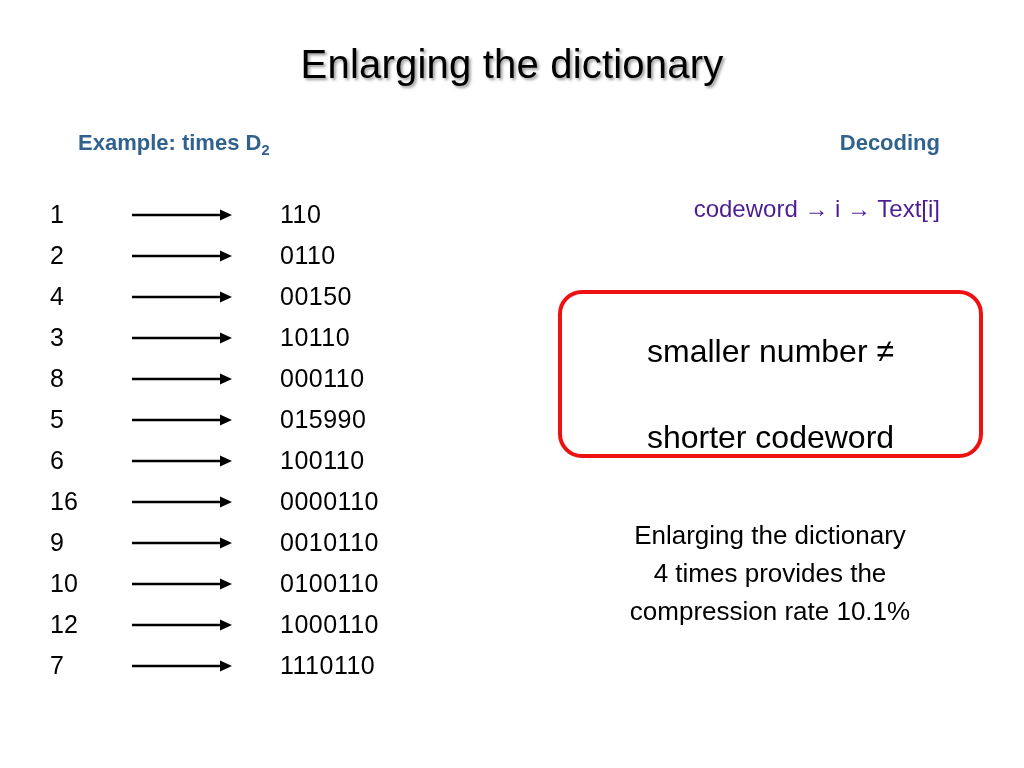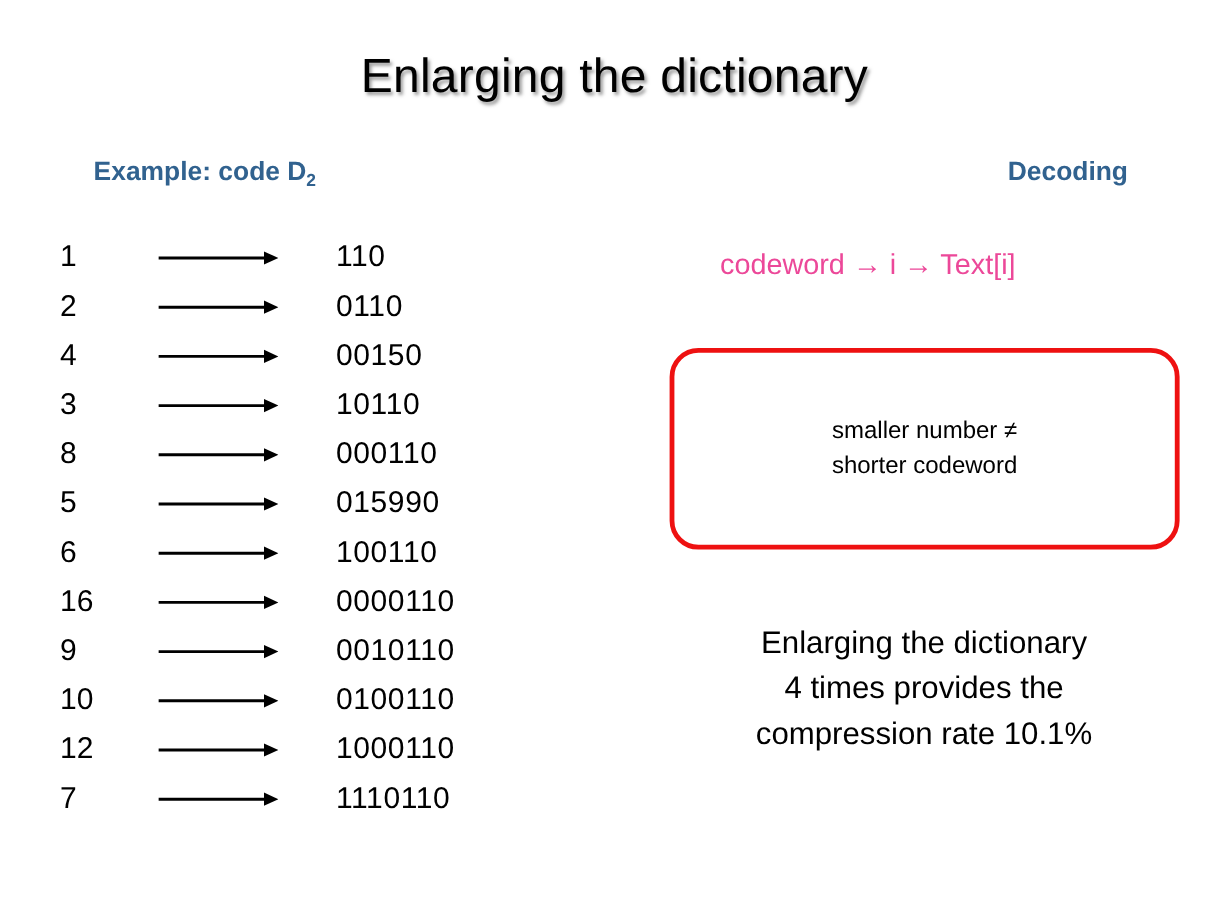--- a/index.html
+++ b/index.html
@@ -89,49 +89,50 @@
     line-height: 1;
     text-align: center;
     letter-spacing: 0.5px;
     color: #000;
   }
 
   
   #decoding-formula {
     position: absolute;
     left: 600px;
-    top: 207px;
+    top: 195px;
     width: 340px;
-    text-align: left;
+    text-align: right;
     font-size: 24px;
     white-space: nowrap;
-    color: #ec4899;
+    color: #4c1d95;
   }
 
   #callout-box {
     position: absolute;
     left: 558px;
     top: 290px;
     width: 425px;
     height: 168px;
     box-sizing: border-box;
     border: 4px solid #ee1111;
     border-radius: 24px;
     background: #ffffff;
     display: flex;
     flex-direction: column;
     align-items: center;
     justify-content: center;
   }
   #callout-box .callout-line {
-    font-size: 20px;
+    font-size: 32px;
     line-height: 1.45;
     text-align: center;
     color: #000;
     white-space: nowrap;
+    margin-top: 40px;
   }
 
   #conclusion {
     position: absolute;
     left: 560px;
     top: 516px;
     width: 420px;
     text-align: center;
     font-size: 26px;
     line-height: 1.47;
@@ -140,21 +141,21 @@
   #conclusion .concl-line {
     display: block;
     white-space: nowrap;
   }
 </style>
 </head>
 <body>
 
 <div id="slide-title">Enlarging the dictionary</div>
 
-<div class="col-heading" id="heading-example"><span>Example: code D</span><span class="sub">2</span></div>
+<div class="col-heading" id="heading-example"><span>Example: times D</span><span class="sub">2</span></div>
 
 <div class="col-heading" id="heading-decoding">Decoding</div>
 
 <div id="mapping-list">
 
   <div class="mapping-row">
     <div class="mapping-index">1</div>
     <div class="mapping-arrow">
       <svg width="100" height="16" viewBox="0 0 100 16" aria-hidden="true">
         <line x1="0" y1="8" x2="88" y2="8" stroke="#000000" stroke-width="2.4"></line>

